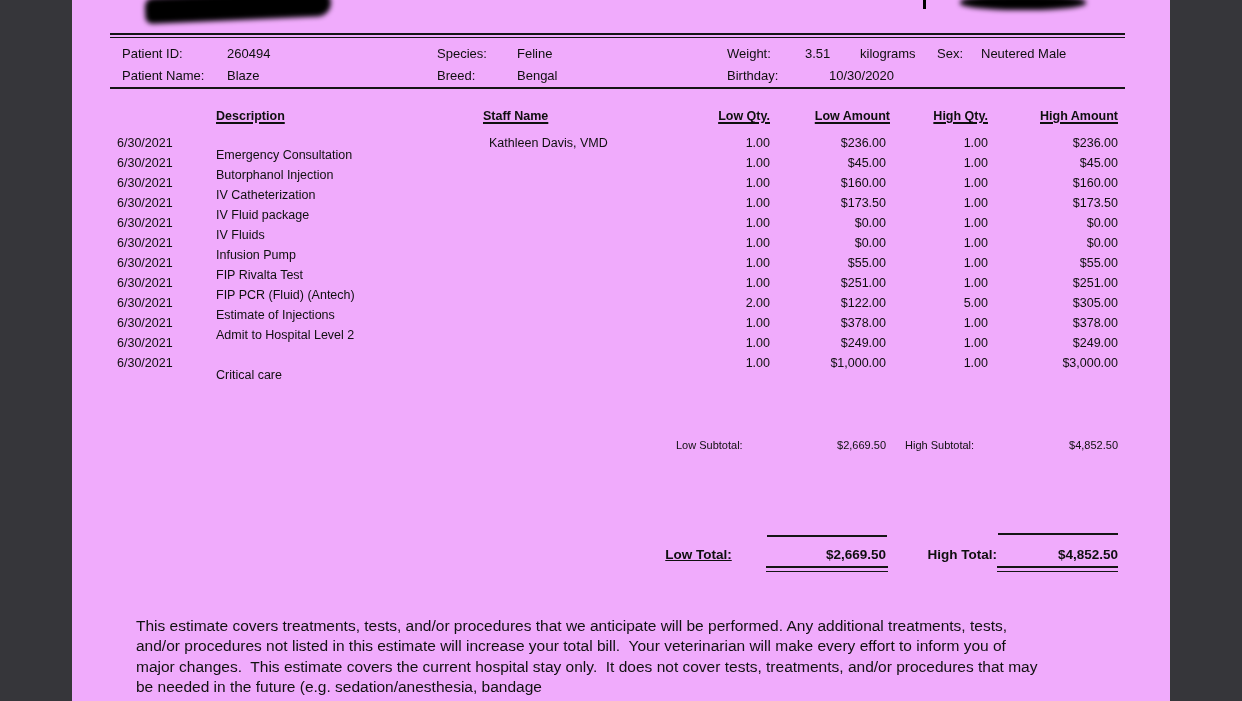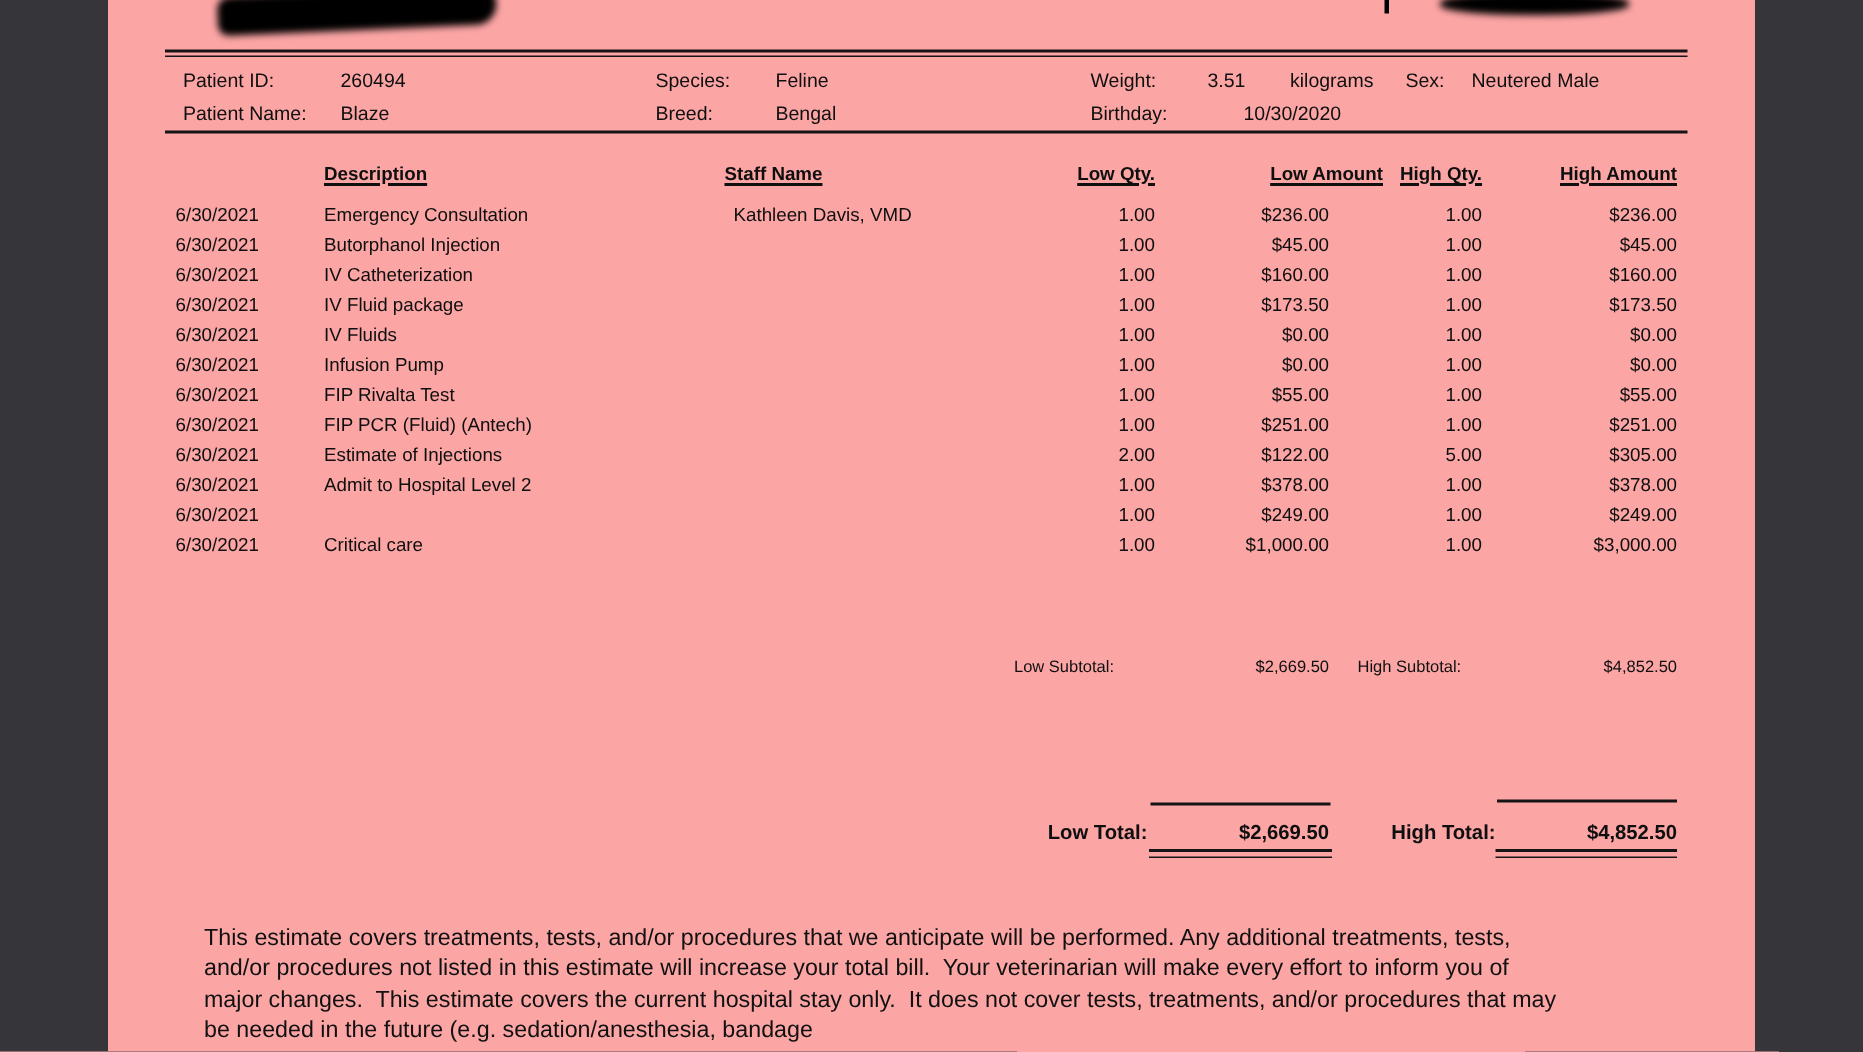--- a/index.html
+++ b/index.html
@@ -5,21 +5,21 @@
   * { margin:0; padding:0; box-sizing:border-box; }
   html,body { width:1242px; height:701px; overflow:hidden; }
   body {
     background:#36363a;
     font-family:"Liberation Sans","DejaVu Sans",sans-serif;
     color:#0f0f0f;
   }
   .viewer { position:relative; width:1242px; height:701px; }
   .page {
     position:absolute; left:72px; top:0; width:1098px; height:701px;
-    background:#fca5a5; overflow:hidden;
+    background:#f0abfc; overflow:hidden;
   }
   .abs { position:absolute; white-space:nowrap; }
 
   
   .blob-logo {
     position:absolute; left:73px; top:-6px; width:186px; height:26px;
     background:#000; border-radius:10px 14px 16px 8px;
     filter:blur(2.5px); transform:rotate(-2.5deg);
   }
   .blob-stamp {
@@ -53,45 +53,45 @@
   .px-l4 { left:865px; } .px-v4 { left:909px; }
   .px-v5 { left:757px; }
 
   
   .thead { font-size:12.5px; font-weight:bold; top:109px;
            text-decoration:underline; text-decoration-thickness:1.5px; text-underline-offset:2px; }
   .h-desc { left:144px; }
   .h-staff { left:411px; }
   .ra { text-align:right; }
   .h-lowqty  { left:578px; width:120px; }
-  .h-lowamt  { left:700px; width:150px; }
+  .h-lowamt  { left:668px; width:150px; }
   .h-highqty { left:776px; width:140px; }
   .h-highamt { left:896px; width:150px; }
 
   .rows { position:absolute; left:0; top:133px; width:1098px; font-size:12.5px; }
   .row { position:relative; height:20px; line-height:20px; }
   .row span { position:absolute; top:0; white-space:nowrap; }
   .c-date  { left:45px; }
-  .c-desc  { left:144px; }
+  .c-desc  { left:144px;margin-top:12px; }
   .c-staff { left:417px; }
   .c-lowqty  { left:578px; width:120px; text-align:right; }
   .c-lowamt  { left:664px; width:150px; text-align:right; }
   .c-highqty { left:776px; width:140px; text-align:right; }
   .c-highamt { left:896px; width:150px; text-align:right; }
 
   
   .subtotal { top:439px; font-size:11px; }
   .s-lowlbl  { left:604px; }
   .s-lowval  { left:664px; width:150px; text-align:right; }
   .s-highlbl { left:833px; }
   .s-highval { left:896px; width:150px; text-align:right; }
 
   
   .total { top:547px; font-size:13.5px; font-weight:bold; }
-  .t-lowlbl  { left:560px; width:133px; text-align:right; }
+  .t-lowlbl  { left:560px; width:133px; text-align:center;text-decoration:underline; }
   .t-lowval  { left:664px; width:150px; text-align:right; }
   .t-highlbl { left:790px; width:135px; text-align:right;padding-left:18px; }
   .t-highval { left:896px; width:150px; text-align:right; }
 
   
   .disclaimer {
     position:absolute; left:64px; top:616px; width:907px;
     font-size:15.5px; line-height:20.3px; color:#111;
     white-space:pre-wrap;
   }

